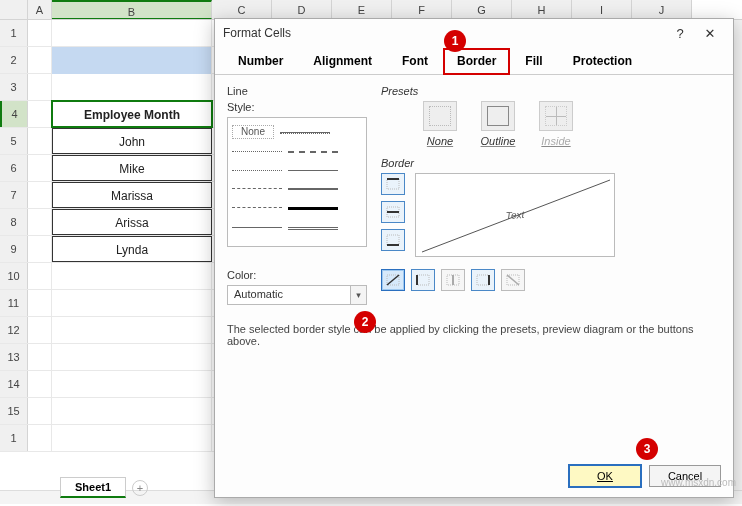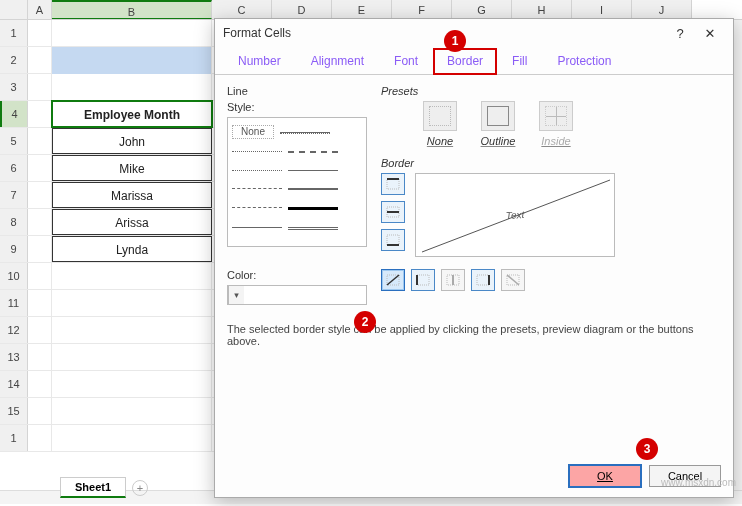--- a/index.html
+++ b/index.html
@@ -31,21 +31,21 @@
 .newtab { width: 16px; height: 16px; border: 1px solid #ccc; border-radius: 50%; text-align: center; line-height: 14px; color: #888; }
 .scrollbar-h { position: absolute; bottom: 2px; left: 0; right: 0; height: 14px; background: #f4f4f4; border-top: 1px solid #ddd; }
 .scrollbar-v { position: absolute; top: 20px; right: 0; bottom: 16px; width: 14px; background: #f4f4f4; border-left: 1px solid #ddd; }
 
 
 .dialog { position: absolute; left: 214px; top: 18px; width: 520px; height: 480px; background: #fdfdfd; border: 1px solid #aaa; box-shadow: 0 4px 18px rgba(0,0,0,.25); }
 .titlebar { height: 28px; display: flex; align-items: center; padding: 0 8px; font-size: 12px; color: #333; }
 .titlebar .spacer { flex: 1; }
 .titlebar .winbtn { width: 30px; text-align: center; font-size: 13px; color: #333; }
 .tabs { display: flex; border-bottom: 1px solid #ccc; padding: 0 8px; font-size: 12px; }
-.tabitem { padding: 6px 14px; border: 1px solid transparent; border-bottom: none; color: #8b5cf6; }
+.tabitem { padding: 6px 14px; border: 1px solid transparent; border-bottom: none; color: #000000; font-weight: bold; }
 .tabitem.active { border-color: #ccc; background: #fdfdfd; position: relative; top: 1px; }
 .tabitem.highlight { border: 2px solid #d40000; padding: 4px 12px; }
 
 .dialog-body { padding: 10px 12px; display: flex; gap: 14px; font-size: 11px; color: #333; }
 .leftcol { width: 140px; }
 .rightcol { flex: 1; font-style: italic; }
 .group-label { font-size: 11px; margin-bottom: 4px; }
 .style-list { border: 1px solid #bbb; background: #fff; height: 130px; padding: 4px; overflow: hidden; }
 .style-row { display: flex; gap: 6px; margin: 3px 0; }
 .style-none { font-size: 10px; color: #555; border: 1px dotted #aaa; width: 42px; height: 14px; text-align: center; line-height: 12px; }
@@ -81,21 +81,21 @@
 .bbtn.plain { border-color: #bbb; background: #f6f6f6; }
 .bbtn.selected { border-color: #2a6fbf; background: #d6e9fb; box-shadow: inset 0 0 0 1px #9ec8ef; }
 .preview { position: absolute; left: 34px; top: 0; width: 200px; height: 84px; border: 1px solid #bbb; background: #fff; }
 .preview svg { width: 100%; height: 100%; }
 .preview .txt { position: absolute; left: 50%; top: 50%; transform: translate(-50%,-50%) rotate(-4deg); font-size: 10px; color: #555; }
 
 .help-text { font-size: 11px; color: #444; padding: 8px 12px 0; }
 
 .dialog-actions { position: absolute; bottom: 10px; right: 12px; display: flex; gap: 8px; }
 .btn { min-width: 72px; height: 22px; font-size: 11px; border: 1px solid #999; background: #f4f4f4; }
-.btn.primary { border: 1px solid #2a6fbf; background: #fca5a5; outline: 1px solid #2a6fbf; text-decoration: underline; }
+.btn.primary { border: 1px solid #2a6fbf; background: #fef9c3; outline: 1px solid #2a6fbf; text-decoration: underline; }
 
 
 .callout { position: absolute; width: 22px; height: 22px; border-radius: 50%; background: #d40000; color: #fff; font-size: 12px; font-weight: bold; text-align: center; line-height: 22px; z-index: 50; }
 .c1 { left: 444px; top: 30px; }
 .c2 { left: 354px; top: 311px; }
 .c3 { left: 636px; top: 438px; }
 
 .watermark { position: absolute; right: 6px; bottom: 18px; font-size: 10px; color: #bbb; }
 </style>
 </head>
@@ -246,20 +246,21 @@
             <div class="style-swatch ss-dash"></div>
             <div class="style-swatch ss-thick"></div>
           </div>
         <div class="style-row">
             <div class="style-swatch ss-thin"></div>
             <div class="style-swatch ss-dbl"></div>
           </div>
       </div>
       <div class="group-label color-label">Color:</div>
       <div class="color-combo">
+        <div class="val">Automatic</div>
         <div class="arrow">▾</div>
       </div>
     </div>
 
     <div class="rightcol">
       <div class="group-label">Presets</div>
       <div class="presets-row" style="margin-left:34px;">
         <div class="preset">
             <div class="box none"></div>
             <div class="lbl">None</div>

